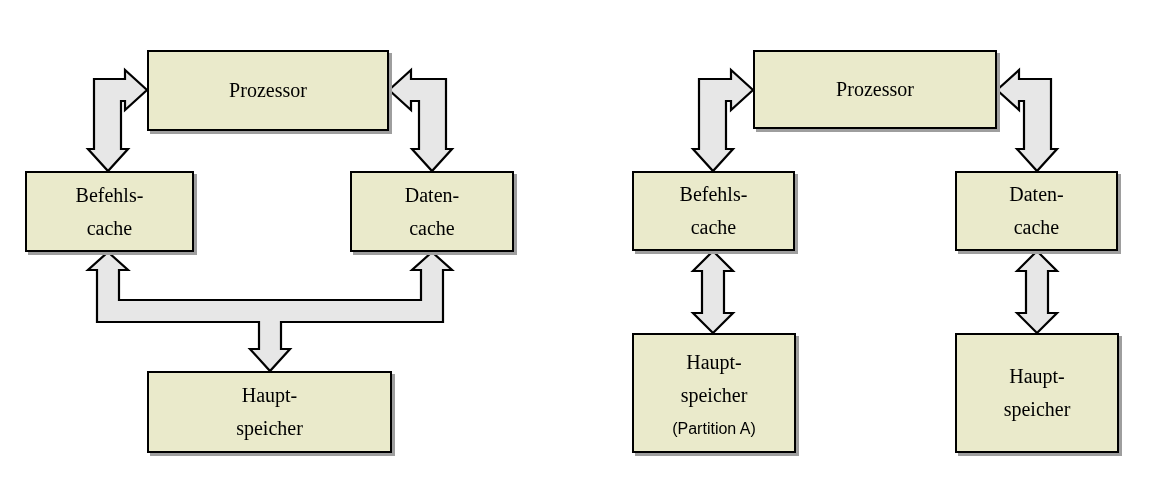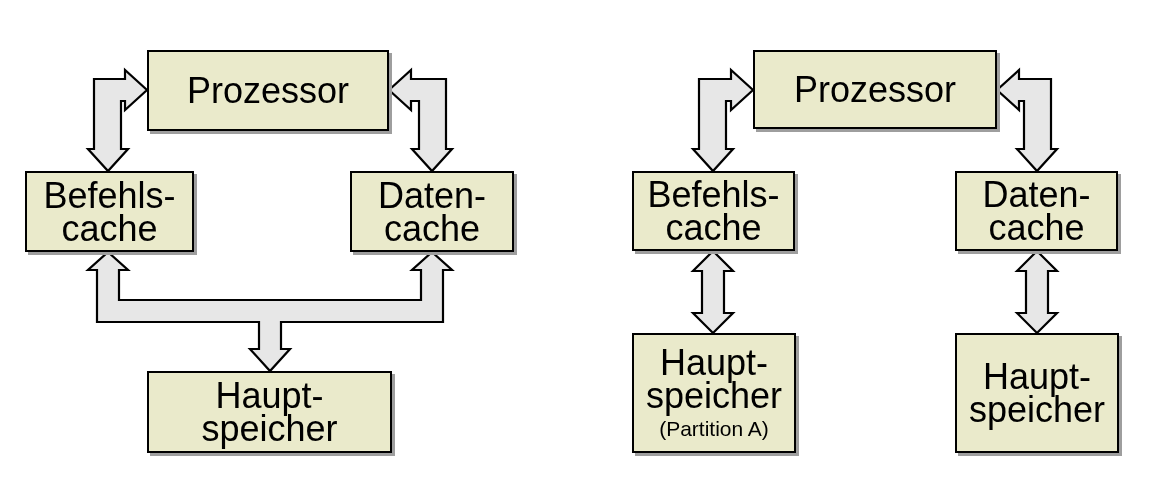--- a/index.html
+++ b/index.html
@@ -36,27 +36,28 @@
     box-shadow: 3px 3px 0 #9e9e9e;
     display: flex;
     flex-direction: column;
     align-items: center;
     justify-content: center;
     text-align: center;
     color: #000000;
   }
   .node .main-line {
     display: block;
-    font-size: 36px;
+    font-size: 20px;
     line-height: 33px;
     white-space: nowrap;
+    font-family: Liberation Serif, serif;
   }
   .node .sub-line {
     display: block;
-    font-size: 21px;
+    font-size: 16px;
     line-height: 24px;
     margin-top: 5px;
     white-space: nowrap;
   }
 </style>
 </head>
 <body>
 
 <div class="canvas">
 

